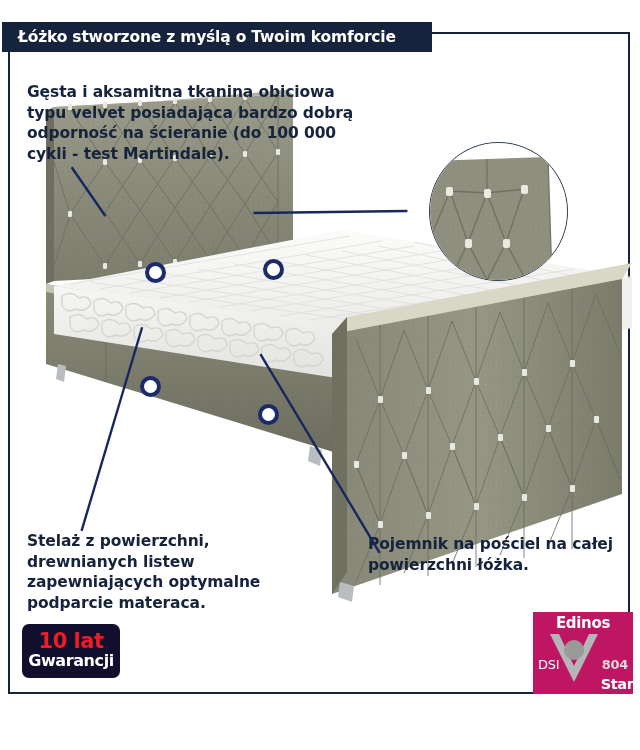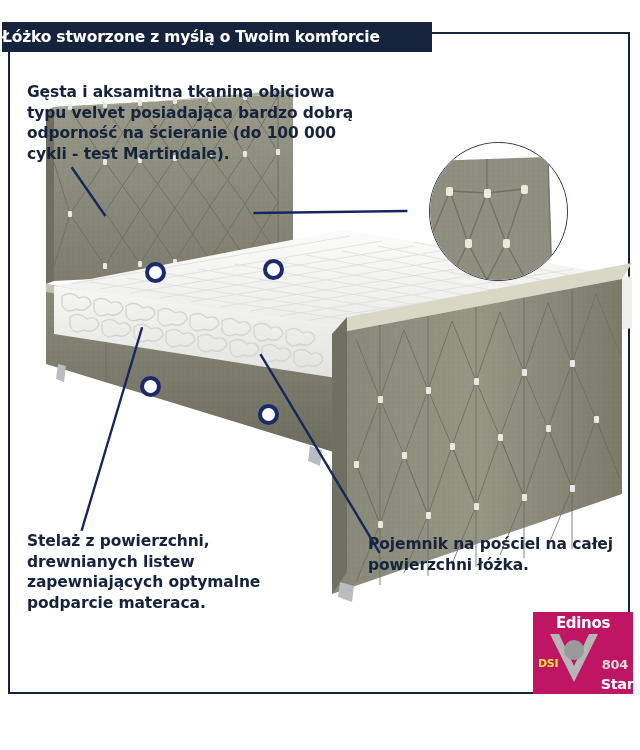--- a/index.html
+++ b/index.html
@@ -9,21 +9,21 @@
     overflow:hidden;
   }
   .infographic{
     position:absolute;left:8px;top:32px;width:622px;height:662px;
     border:2px solid #16233c;background:#ffffff;box-sizing:border-box;
   }
   
   .header-banner{
     position:absolute;left:-8px;top:-12px;width:430px;height:30px;
     background:#16233c;color:#ffffff;
-    display:flex;align-items:center;box-sizing:border-box;
+    display:flex;align-items:center;padding-left:16px;box-sizing:border-box;
     font-size:15.5px;font-weight:bold;letter-spacing:-0.2px;
     z-index:6;
   }
   
   .logo-box{
     position:absolute;left:440px;top:6px;width:175px;height:78px;
     display:flex;align-items:center;gap:6px;z-index:5;background:#fff;
   }
   .logo-chair{width:66px;height:70px;flex:0 0 auto;}
   .logo-word{
@@ -71,22 +71,22 @@
   }
   .edinos-badge{
     position:absolute;left:523px;top:578px;width:100px;height:82px;
     background:#bf1664;z-index:6;overflow:hidden;
   }
   .edinos-top{
     position:absolute;top:2px;left:0;width:100%;text-align:center;
     color:#ffffff;font-size:15px;font-weight:bold;letter-spacing:-0.3px;
   }
   .edinos-dsi{
-    position:absolute;left:5px;top:45px;color:#fde047;
-    font-size:11px;font-weight:bold;letter-spacing:-0.3px;
+    position:absolute;left:5px;top:45px;color:#ffffff;
+    font-size:13px;font-weight:normal;letter-spacing:-0.3px;
   }
   .edinos-num{
     position:absolute;right:5px;top:45px;color:#d9d9d9;
     font-size:13px;font-weight:bold;letter-spacing:-0.3px;
   }
   .edinos-std{
     position:absolute;bottom:2px;left:0;width:100%;text-align:right;
     color:#ffffff;font-size:14.5px;font-weight:bold;letter-spacing:-0.4px;margin-left:48px;
   }
 </style>
@@ -375,20 +375,24 @@
   </svg>
   <div class="marker" style="left:135px;top:228px;"></div>
   <div class="marker" style="left:253px;top:225px;"></div>
   <div class="marker" style="left:130px;top:342px;"></div>
   <div class="marker" style="left:248px;top:370px;"></div>
 
   <div class="callout-text" id="txt-fabric">Gęsta i aksamitna tkanina obiciowa typu velvet posiadająca bardzo dobrą odporność na ścieranie (do 100 000 cykli - test Martindale).</div>
   <div class="callout-text" id="txt-slats">Stelaż z powierzchni, drewnianych listew zapewniających optymalne podparcie materaca.</div>
   <div class="callout-text" id="txt-storage">Pojemnik na pościel na całej powierzchni łóżka.</div>
 
+  <div class="warranty-badge">
+    <span class="warranty-years">10 lat</span>
+    <span class="warranty-label">Gwarancji</span>
+  </div>
 
   <div class="edinos-badge">
     <span class="edinos-top">Edinos</span>
     <svg width="82" height="82" viewBox="0 0 82 82" style="position:absolute;left:0;top:0;">
       <polygon points="17,22 41,70 65,22 56,22 41,54 26,22" fill="#b5b5b5"></polygon>
       <circle cx="41" cy="38" r="10" fill="#9a9a9a"></circle>
     </svg>
     <span class="edinos-dsi">DSI</span>
     <span class="edinos-num">804</span>
     <span class="edinos-std">Standards</span>

